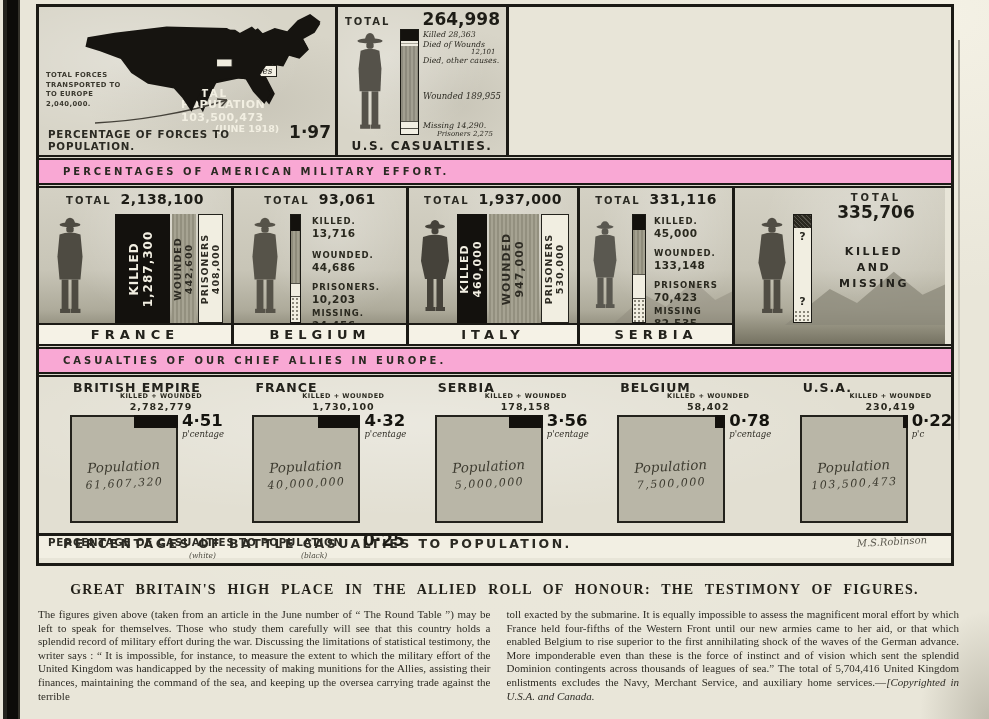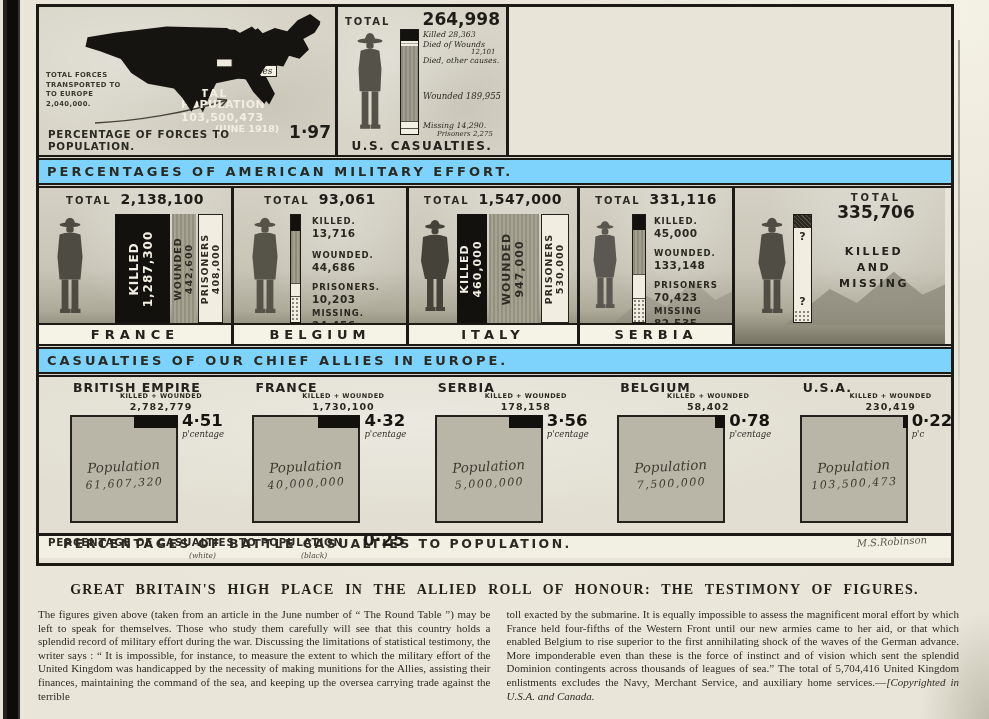--- a/index.html
+++ b/index.html
@@ -13,22 +13,22 @@
     box-shadow:inset 4px 0 0 #24231e, inset -2px 0 0 #34322a;}
   .redge{position:absolute;right:29px;top:40px;width:2px;height:400px;
     background:linear-gradient(180deg,rgba(45,42,33,.45),rgba(45,42,33,.05));}
   .corner{position:absolute;right:0;bottom:0;width:70px;height:110px;
     background:radial-gradient(ellipse at 100% 100%, rgba(84,79,62,.28), rgba(84,79,62,0) 70%);}
 
   .plate{position:absolute;left:36px;top:4px;width:912px;height:556px;
     border:3px solid #1b1a15;background:#e8e5d8;display:flex;flex-direction:column;box-sizing:content-box;}
   .hdiv{height:5px;background:linear-gradient(180deg,#1b1a15 0,#1b1a15 2px,#d8d5c8 2px,#d8d5c8 3px,#1b1a15 3px,#1b1a15 5px);}
   .vdiv{width:3px;background:#1b1a15;}
-  .capstrip{height:23px;background:#7dd3fc;display:flex;align-items:center;padding-left:8px;
-    font-weight:bold;font-size:13px;letter-spacing:3px;color:#2b2a23;}
+  .capstrip{height:23px;background:#f9a8d4;display:flex;align-items:center;padding-left:24px;
+    font-weight:bold;font-size:10px;letter-spacing:3px;color:#2b2a23;}
 
   
   .band1{height:148px;display:flex;}
   .panel{position:relative;background:
       radial-gradient(ellipse at 30% 35%, rgba(255,255,255,.25), rgba(255,255,255,0) 60%),
       radial-gradient(ellipse at 72% 65%, rgba(110,105,90,.14), rgba(110,105,90,0) 55%),
       #d8d5c8;}
   .panelA{width:296px;}
   .panelB{width:168px;}
   .panelC{flex:1;}
@@ -317,21 +317,21 @@
           </div>
         </div>
         <div class="ccap">BELGIUM</div>
       </div>
 
       <div class="vdiv"></div>
 
       <div class="cpanel p-it">
         <div class="chead">
           <span class="t">TOTAL</span>
-          <span class="v">1,547,000</span>
+          <span class="v">1,937,000</span>
         </div>
         <svg class="soldier" style="left:4px;" width="44" height="106" viewBox="0 0 44 100">
           <g fill="#45423a">
             <ellipse cx="22" cy="9.5" rx="10" ry="2.4"></ellipse>
             <path d="M17,9 Q18,3 22,3 Q26,3 27,9 Z"></path>
             <rect x="18.5" y="11" width="7" height="6" rx="2"></rect>
             <path d="M10,20 Q22,15 34,20 L36,44 L32,62 L12,62 L8,44 Z"></path>
             <rect x="14" y="62" width="6.5" height="29"></rect>
             <rect x="23.5" y="62" width="6.5" height="29"></rect>
             <rect x="12.5" y="90" width="9.5" height="4"></rect>

